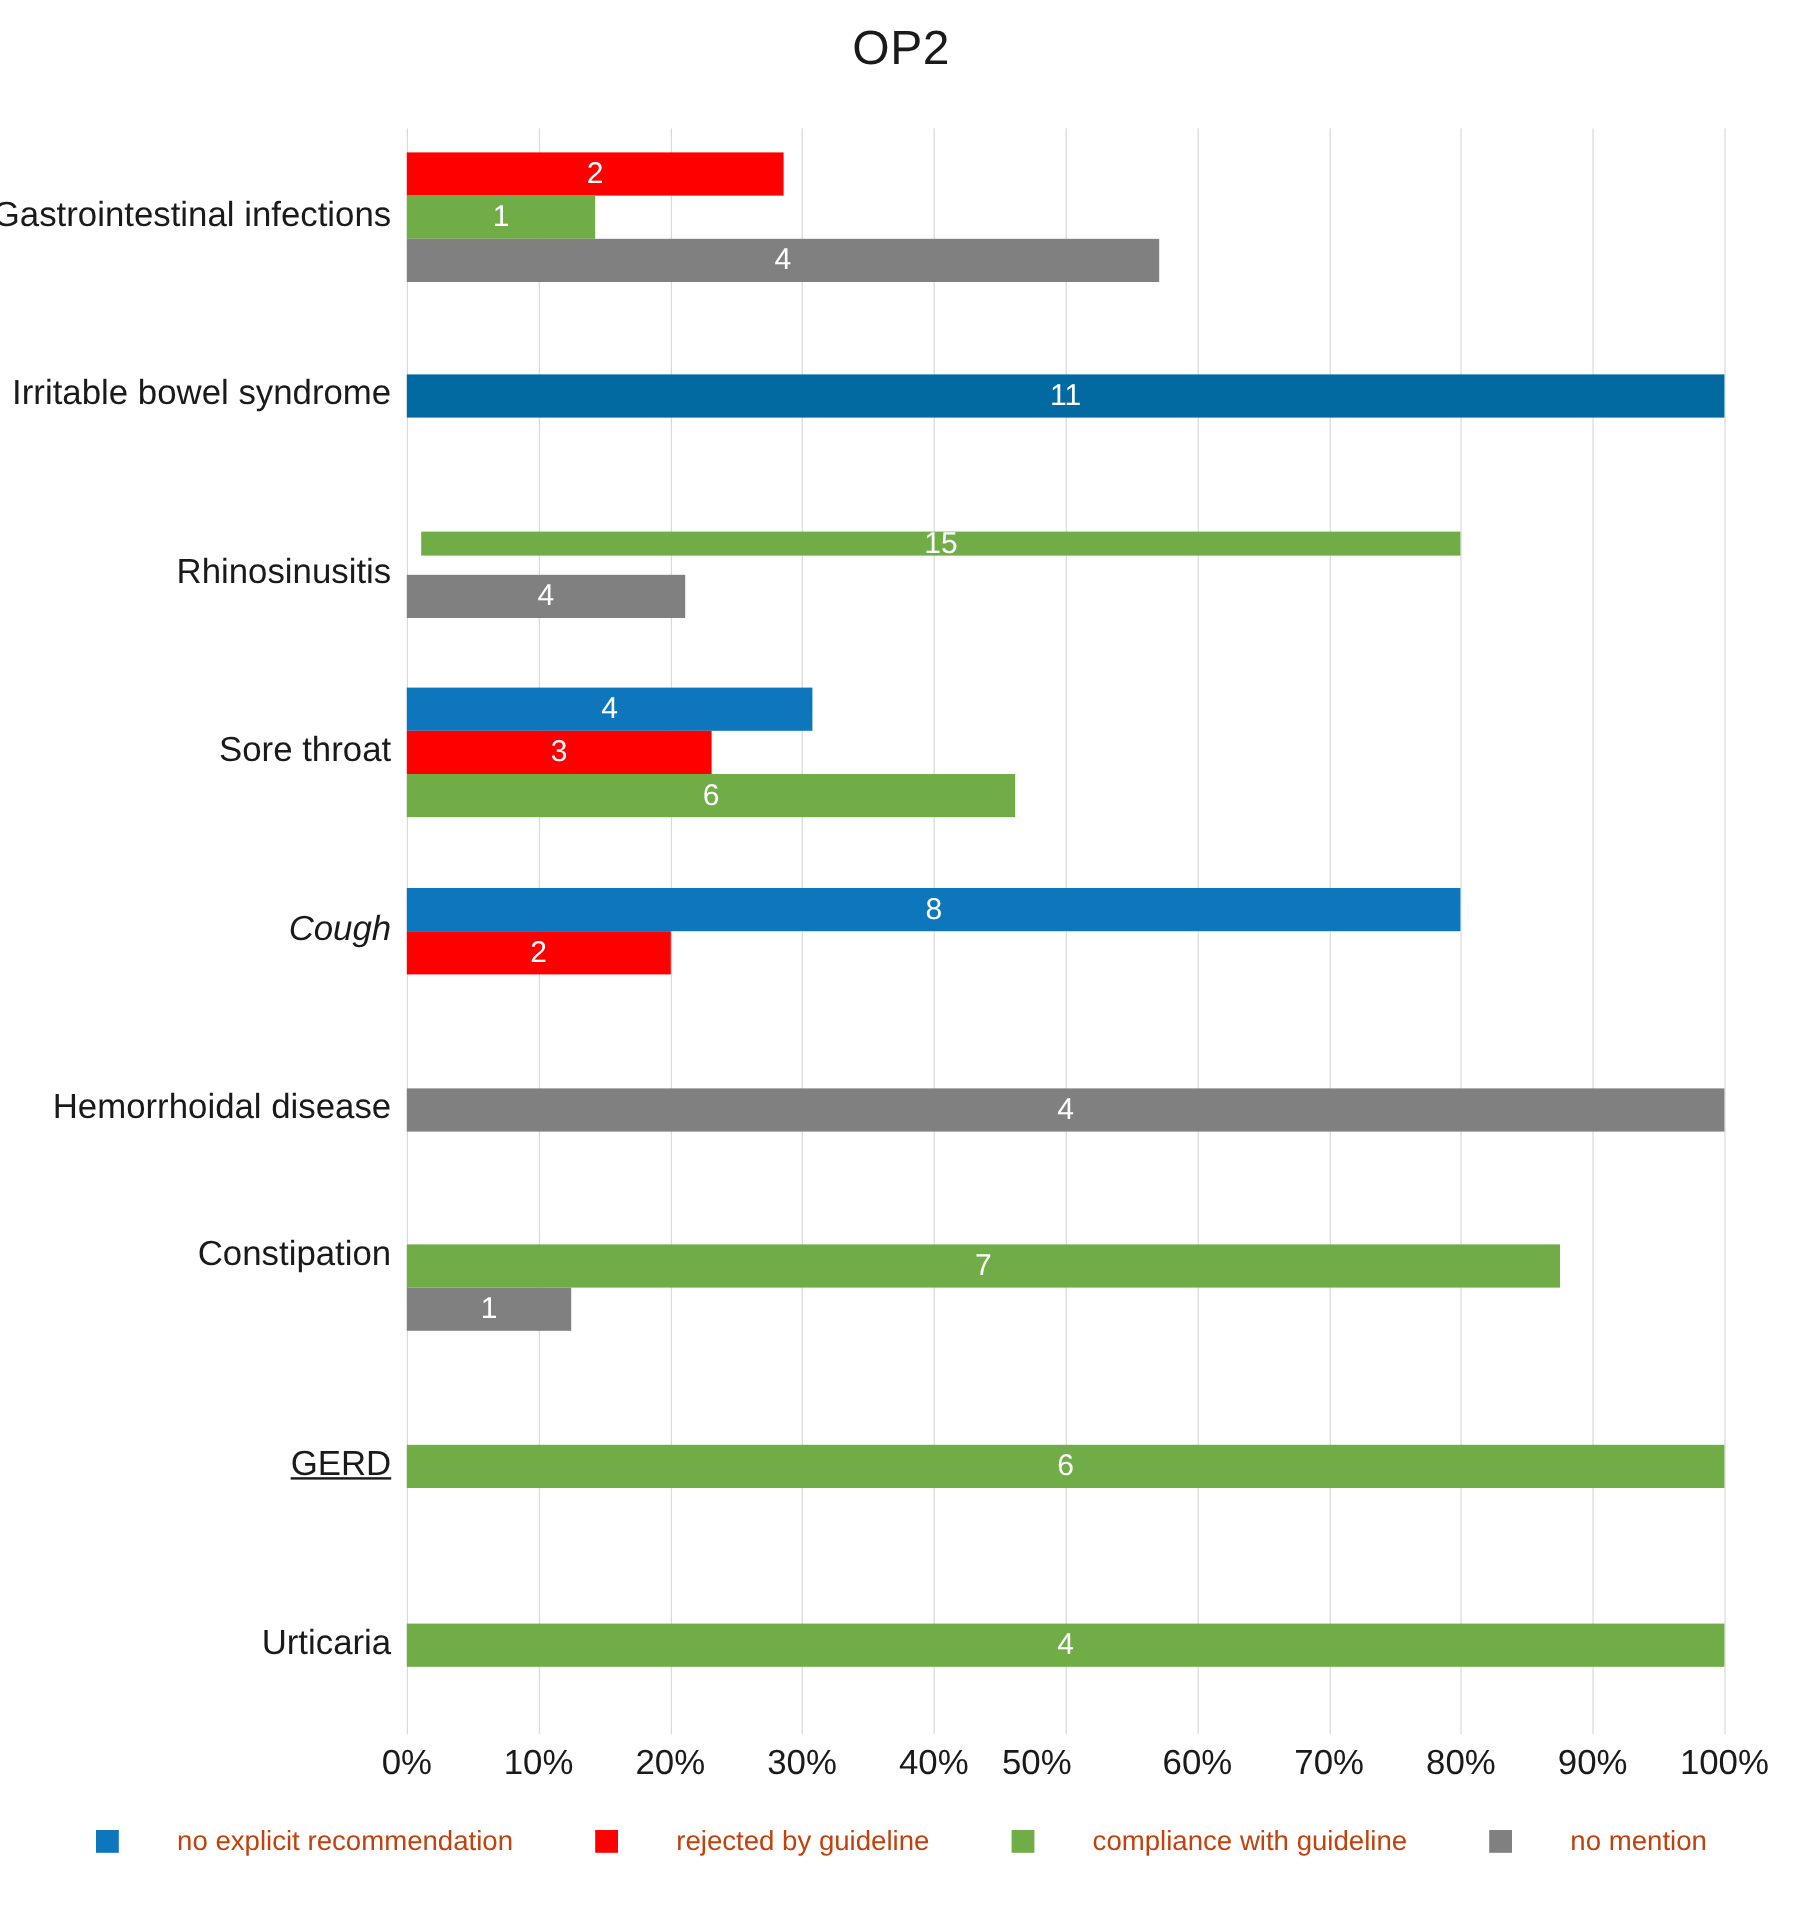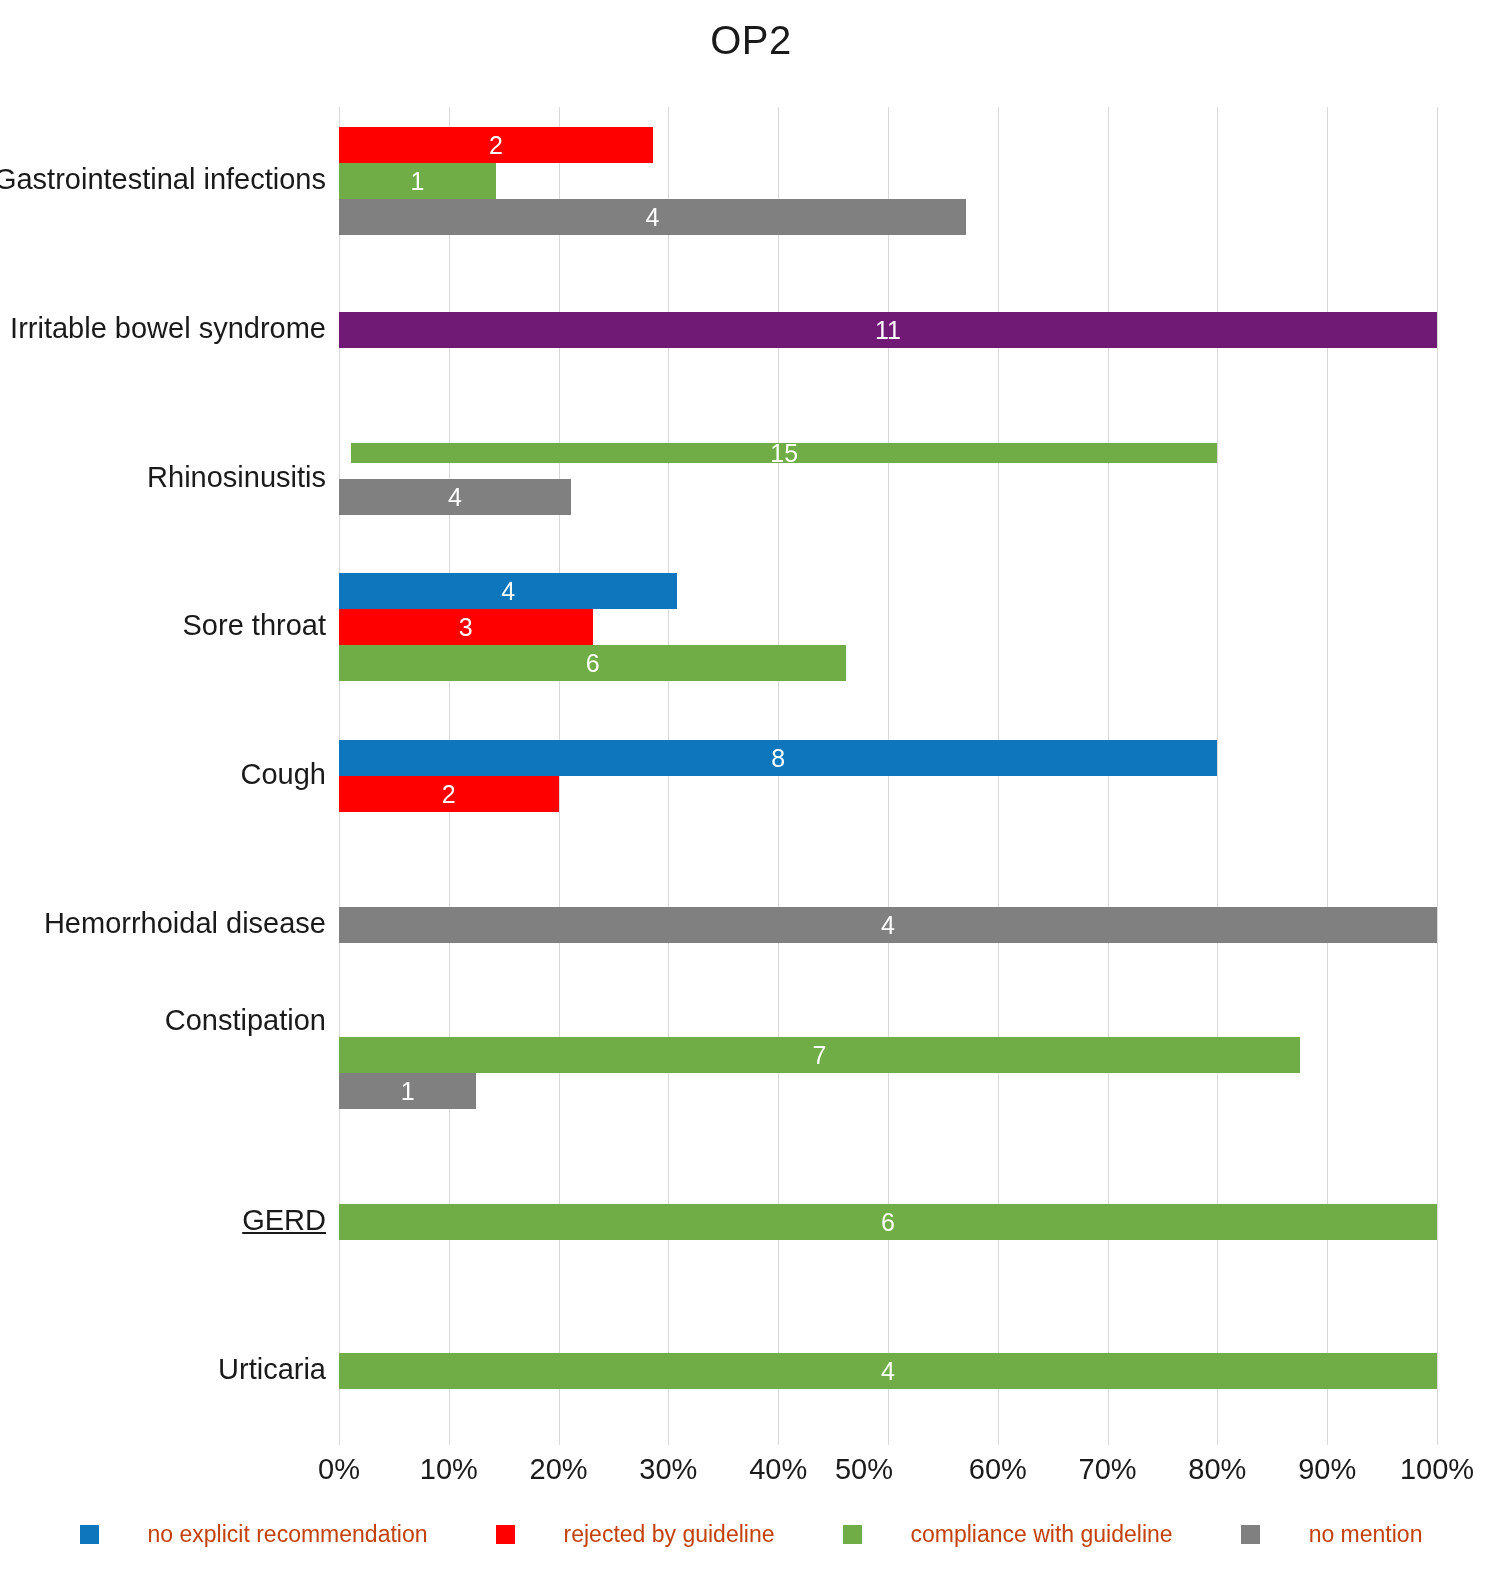--- a/index.html
+++ b/index.html
@@ -147,23 +147,23 @@
 
 <div id="chart-root">
 
   <div id="chart-title">OP2</div>
 
   <div id="ycat-labels">
       <div class="ycat-label" style="top: 165.333px;">Gastrointestinal infections</div>
       <div class="ycat-label" style="top: 314px;">Irritable bowel syndrome</div>
       <div class="ycat-label" style="top: 462.667px;">Rhinosinusitis</div>
       <div class="ycat-label" style="top: 611.333px;">Sore throat</div>
-      <div class="ycat-label" style="top: 760px;">Cough</div>
+      <div class="ycat-label" style="top: 760px; font-style: italic;">Cough</div>
       <div class="ycat-label" style="top: 908.667px;">Hemorrhoidal disease</div>
-      <div class="ycat-label" style="top: 1006px;">Constipation</div>
+      <div class="ycat-label" style="top: 1031px;">Constipation</div>
       <div class="ycat-label" style="top: 1206px; text-decoration: underline;">GERD</div>
       <div class="ycat-label" style="top: 1354.67px;">Urticaria</div>
     </div>
 
   <div id="plot-area">
     <div id="gridlines">
         <div class="gridline axis-zero" style="left: 0px;"></div>
         <div class="gridline" style="left: 109.8px;"></div>
         <div class="gridline" style="left: 219.6px;"></div>
         <div class="gridline" style="left: 329.4px;"></div>
@@ -188,21 +188,21 @@
             </div>
           </div>
           <div class="bar-line" style="position: absolute; left: 0px; top: 92.3333px; height: 36px; width: 1158px;">
             <div class="bar" title="no mention" style="width: 626.958px; background: rgb(128, 128, 128);">
               <div class="bar-value">4</div>
             </div>
           </div>
         </div>
         <div class="cat-row" style="top: 148.667px; height: 148.667px;">
           <div class="bar-line" style="position: absolute; left: 0px; top: 56.3333px; height: 36px; width: 1158px;">
-            <div class="bar" title="compliance with guideline" style="width: 1098px; background: #701a75;">
+            <div class="bar" title="compliance with guideline" style="width: 1098px; background: #0369a1;">
               <div class="bar-value">11</div>
             </div>
           </div>
         </div>
         <div class="cat-row" style="top: 297.333px; height: 148.667px;">
           <div class="bar-line" style="position: absolute; left: 12px; top: 38.3333px; height: 20px; width: 1158px;">
             <div class="bar" title="compliance with guideline" style="width: 866.322px; background: rgb(112, 173, 71);">
               <div class="bar-value">15</div>
             </div>
           </div>

